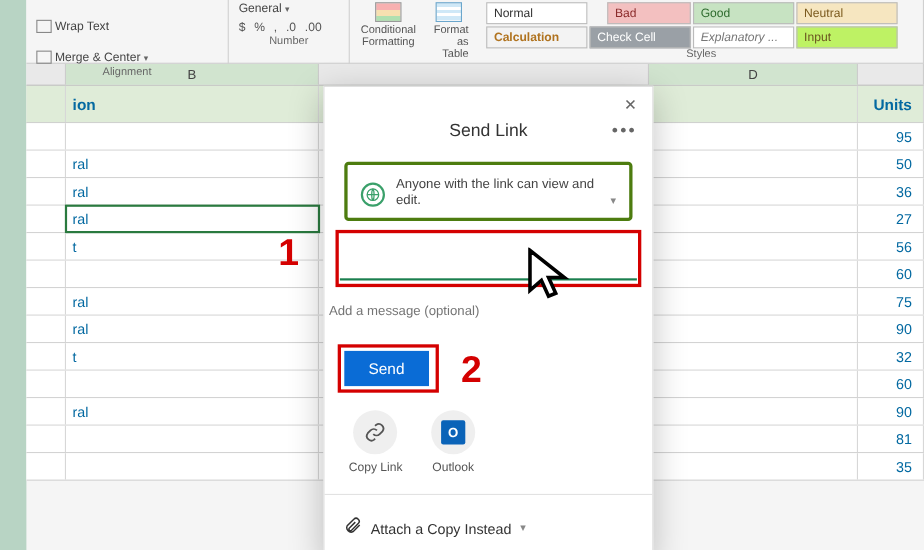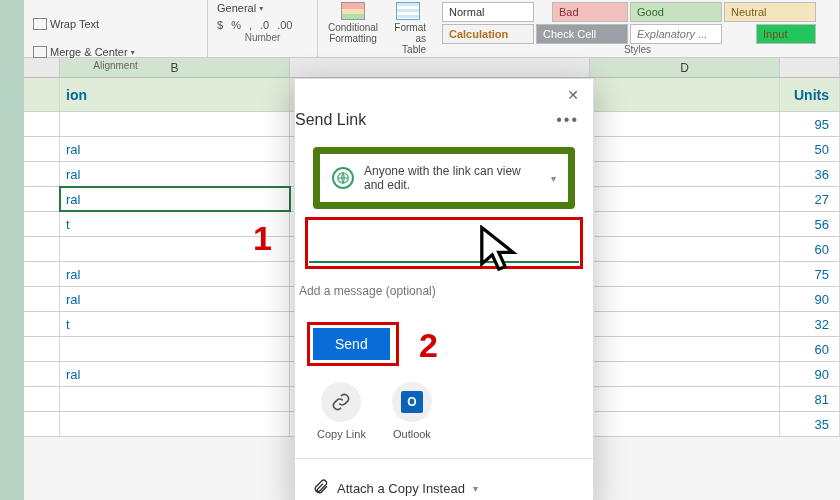--- a/index.html
+++ b/index.html
@@ -24,21 +24,21 @@
 .table-icon { background: repeating-linear-gradient(#cfe8f7, #cfe8f7 3px, #fff 3px, #fff 6px); border: 1px solid #6aa6cc; }
 .styles-grid { display: grid; grid-template-columns: repeat(4, 92px); grid-template-rows: 20px 20px; gap: 2px; padding-top: 2px; }
 .style-cell { border: 1px solid #bbb; font-size: 11px; display: flex; align-items: center; padding: 0 6px; cursor: pointer; }
 .s-normal { background: #fff; color: #333; }
 .s-bad { background: #f3c0c0; color: #8b2b2b; margin-left: 16px; }
 .s-good { background: #c7e3c2; color: #2e6b2e; }
 .s-neutral { background: #f6e6c0; color: #7b5a1e; }
 .s-calc { background: #f3f3f3; color: #b0731f; font-weight: 600; }
 .s-check { background: #9aa0a6; color: #fff; }
 .s-expl { background: #fff; color: #777; font-style: italic; }
-.s-input { background: #22c55e; color: #6b5520; margin-left: 32px; }
+.s-input { background: #bef264; color: #6b5520; }
 
 
 .col-headers { height: 20px; background: #e9e9e9; display: flex; border-bottom: 1px solid #bbb; font-size: 12px; color: #444; }
 .ch { border-right: 1px solid #ccc; display: flex; align-items: center; justify-content: center; }
 .ch-a { width: 36px; }
 .ch-b { width: 230px; background: #d1e4cf; }
 .ch-c { width: 300px; }
 .ch-d { width: 190px; background: #d1e4cf; }
 .ch-e { flex: 1; }
 
@@ -51,24 +51,24 @@
 .c-b { width: 230px; }
 .c-c { width: 300px; }
 .c-d { width: 190px; }
 .c-e { flex: 1; justify-content: flex-end; padding-right: 10px; }
 .row.sel .c-b { outline: 2px solid #2a7a3f; outline-offset: -1px; }
 
 
 .dialog { position: absolute; left: 270px; top: 78px; width: 300px; height: 430px; background: #fff; box-shadow: 0 8px 30px rgba(0,0,0,.25); border: 1px solid #ddd; }
 .dlg-top { display: flex; justify-content: flex-end; padding: 6px 8px 0 8px; }
 .close-x { font-size: 14px; color: #666; cursor: pointer; padding: 2px 6px; }
-.dlg-title-row { display: flex; align-items: center; position: relative; padding: 6px 0 18px 0; }
+.dlg-title-row { display: flex; align-items: center; justify-content: center; position: relative; padding: 6px 0 18px 0; }
 .dlg-title { font-size: 16px; color: #333; }
 .more-dots { position: absolute; right: 14px; font-size: 16px; color: #666; letter-spacing: 2px; cursor: pointer; }
-.perm-pill { margin: 0 18px 14px 18px; border: 7px solid #4d7c0f; border-radius: 4px; padding: 10px 12px; display: flex; align-items: center; gap: 10px; font-size: 12px; color: #444; cursor: pointer; }
+.perm-pill { margin: 0 18px 14px 18px; border: 3px solid #4d7c0f; border-radius: 4px; padding: 10px 12px; display: flex; align-items: flex-end; gap: 10px; font-size: 12px; color: #444; cursor: pointer; }
 .perm-icon { width: 22px; height: 22px; border: 2px solid #3aa06a; border-radius: 50%; display: flex; align-items: center; justify-content: center; color: #3aa06a; font-size: 12px; }
 .chev { color: #888; font-size: 10px; }
 
 .recip-wrap { position: relative; margin: 0 14px 18px 14px; }
 .recip-input { width: 100%; height: 40px; border: none; border-bottom: 2px solid #1b7f4f; font-size: 13px; padding: 4px 6px; outline: none; background: transparent; }
 .annot-box1 { position: absolute; left: -4px; top: -6px; right: -4px; bottom: -6px; border: 3px solid #d40000; pointer-events: none; }
 .annot-num1 { position: absolute; left: -56px; top: -4px; font-size: 34px; font-weight: 800; color: #d40000; }
 
 .msg-input { margin: 0 18px 30px 4px; font-size: 12px; color: #888; border: none; outline: none; width: 260px; }
 

